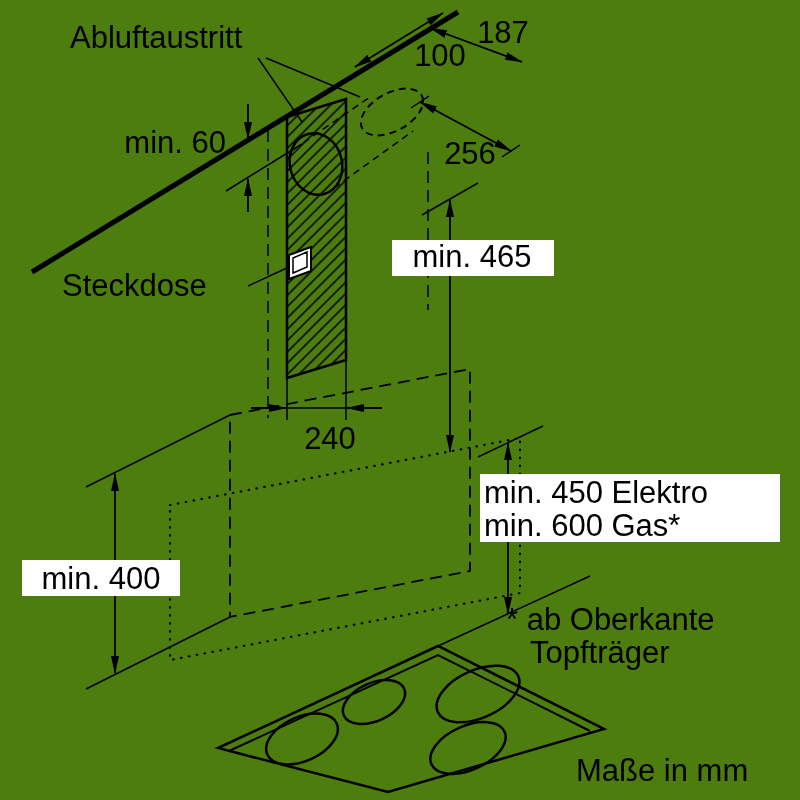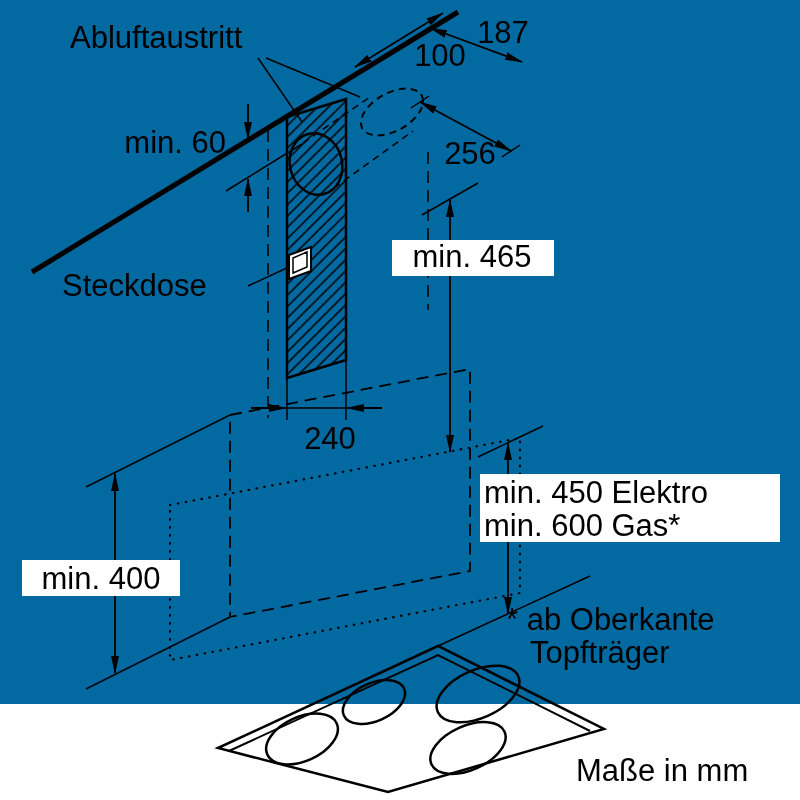--- a/index.html
+++ b/index.html
@@ -6,22 +6,22 @@
     margin: 0;
     padding: 0;
     width: 800px;
     height: 800px;
     background: #ffffff;
     overflow: hidden;
   }
   .stage {
     position: relative;
     width: 800px;
-    height: 704px;
-    background: #0369a1;
+    height: 800px;
+    background: #4d7c0f;
   }
   svg { display: block; }
   .t {
     font-family: "Liberation Sans", "DejaVu Sans", sans-serif;
     font-size: 31px;
     fill: #000000;
   }
   .tc { text-anchor: middle; }
   .te { text-anchor: end; }
 </style>

